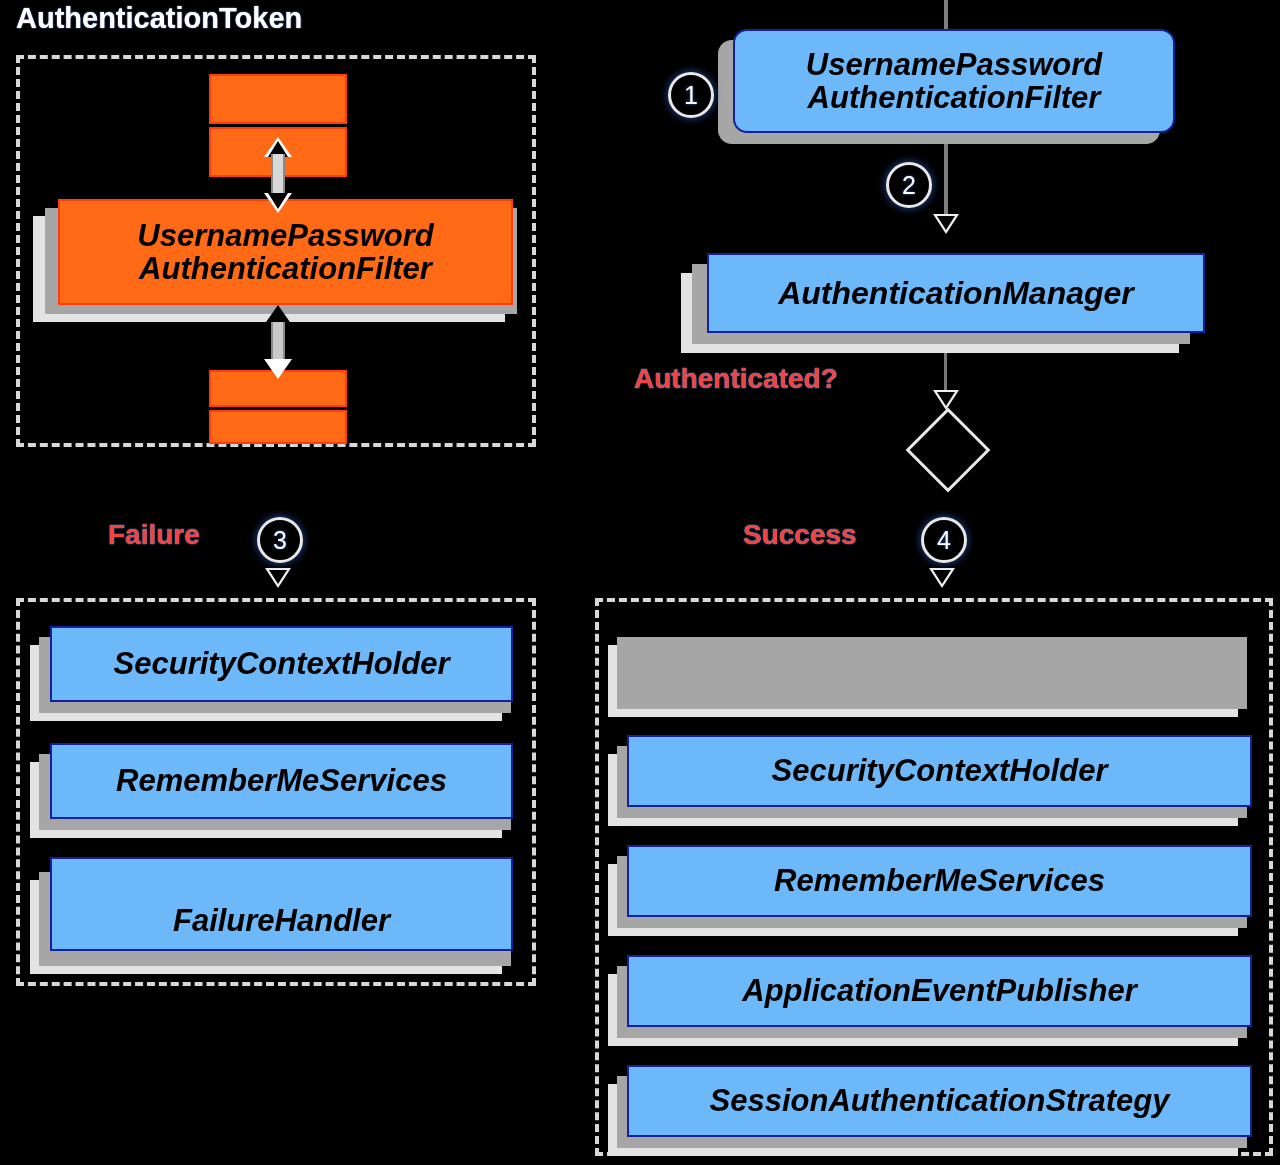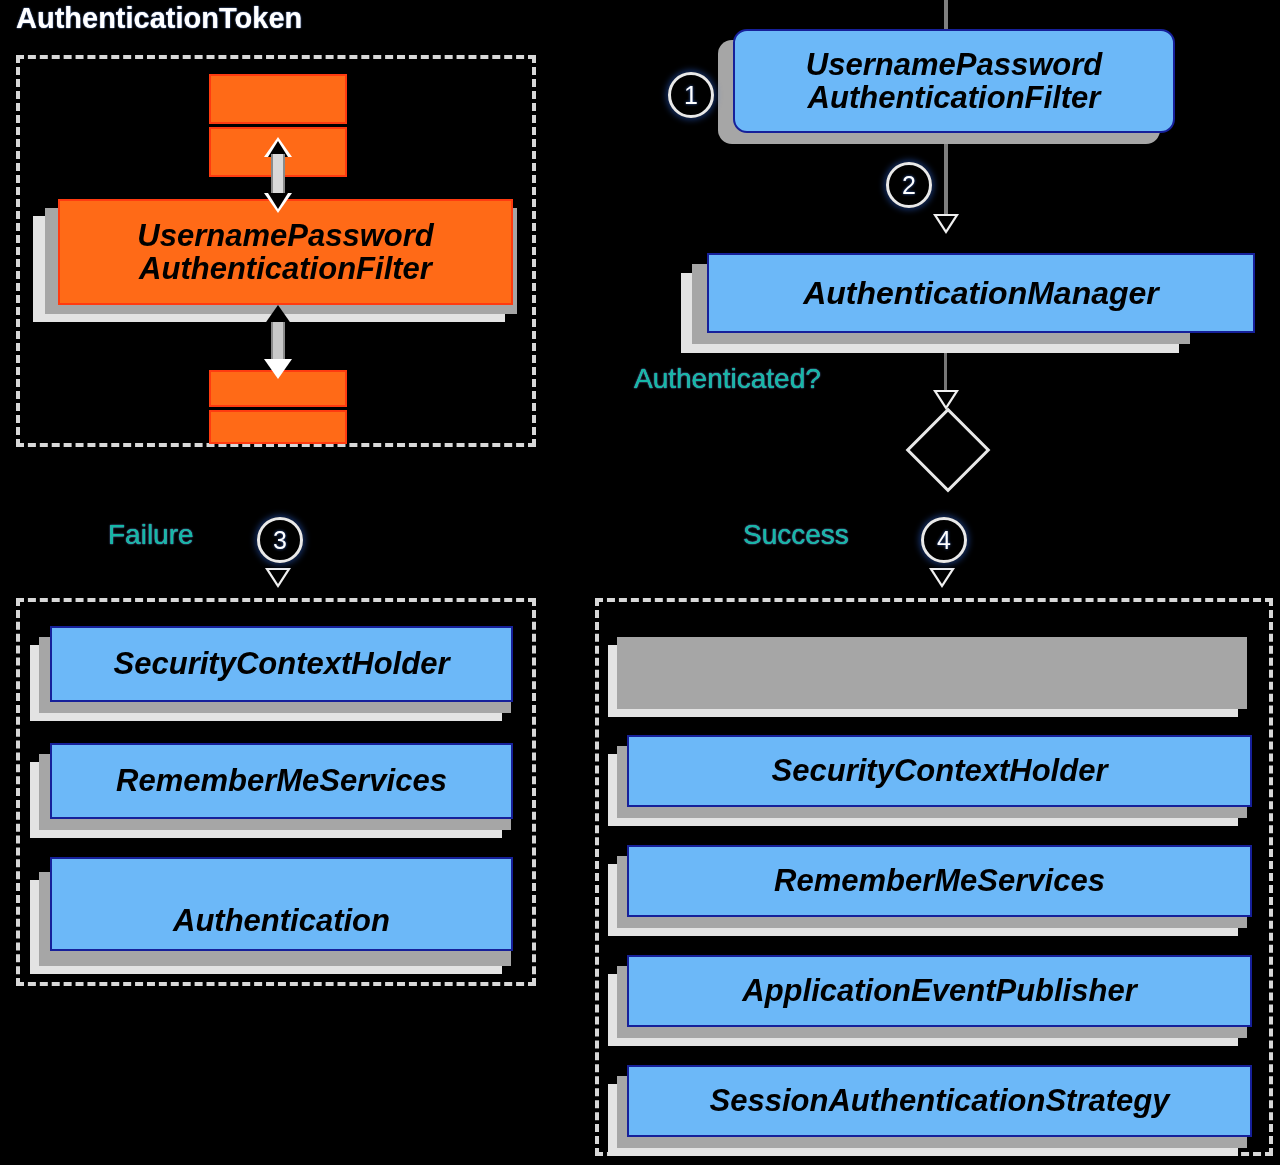--- a/index.html
+++ b/index.html
@@ -121,21 +121,21 @@
     color:#ffffff;
     font-size:25px;font-weight:normal;
     display:flex;align-items:center;justify-content:center;
     z-index:7;
     box-shadow:0 0 6px 2px rgba(40,90,190,.55);
     text-shadow:0 0 3px rgba(60,110,210,.9);
   }
 
   
   .flowlbl{
-    position:absolute;color:#14b8a6;font-size:28px;font-weight:normal;
+    position:absolute;color:#ef4444;font-size:28px;font-weight:bold;
     white-space:nowrap;z-index:7;
     text-shadow:0 0 1px #8fa8d8, 0 0 2px #4060a0;
   }
 </style>
 </head>
 <body>
 
 <div class="canvas">
 
   <div class="group-title" style="left:16px;top:2px;">AuthenticationToken</div>
@@ -184,21 +184,21 @@
     </span>
   </div>
 
   <div class="vline" style="left:944px;top:135px;height:86px;"></div>
   <div class="arrow-down" style="left:933px;top:214px;"></div>
   <div class="arrow-down-inner" style="left:937px;top:216px;"></div>
   <div class="step" style="left:886px;top:162px;">2</div>
 
   <div class="shadow2" style="left:681px;top:273px;width:498px;height:80px;"></div>
   <div class="shadow1" style="left:692px;top:264px;width:498px;height:80px;"></div>
-  <div class="box blue" style="left:707px;top:253px;width:548px;height:80px;font-size:32px;">
+  <div class="box blue" style="left:707px;top:253px;width:498px;height:80px;font-size:32px;">
     <span class="lbl">AuthenticationManager</span>
   </div>
 
   <div class="vline-dark" style="left:944px;top:333px;height:62px;background:#777;"></div>
   <div class="arrow-down" style="left:933px;top:390px;"></div>
   <div class="arrow-down-inner" style="left:937px;top:392px;"></div>
 
   <div class="flowlbl" style="left:634px;top:363px;">Authenticated?</div>
 
   <div class="diamond" style="left:918px;top:420px;"></div>
@@ -225,21 +225,21 @@
   <div class="shadow1" style="left:39px;top:754px;width:472px;height:76px;"></div>
   <div class="box blue" style="left:50px;top:743px;width:463px;height:76px;font-size:31px;">
     <span class="lbl">RememberMeServices</span>
   </div>
 
   <div class="shadow2" style="left:30px;top:880px;width:472px;height:94px;"></div>
   <div class="shadow1" style="left:39px;top:872px;width:472px;height:94px;"></div>
   <div class="box blue" style="left:50px;top:857px;width:463px;height:94px;font-size:31px;">
     <span class="lbl">
       <br>
-      <span>Authentication</span>
+      <span>FailureHandler</span>
     </span>
   </div>
 
   <div class="group" style="left:595px;top:598px;width:678px;height:558px;"></div>
 
   <div class="shadow2" style="left:608px;top:645px;width:630px;height:72px;"></div>
   <div class="shadow1" style="left:617px;top:637px;width:630px;height:72px;"></div>
 
   <div class="shadow2" style="left:608px;top:754px;width:630px;height:72px;"></div>
   <div class="shadow1" style="left:617px;top:746px;width:630px;height:72px;"></div>

